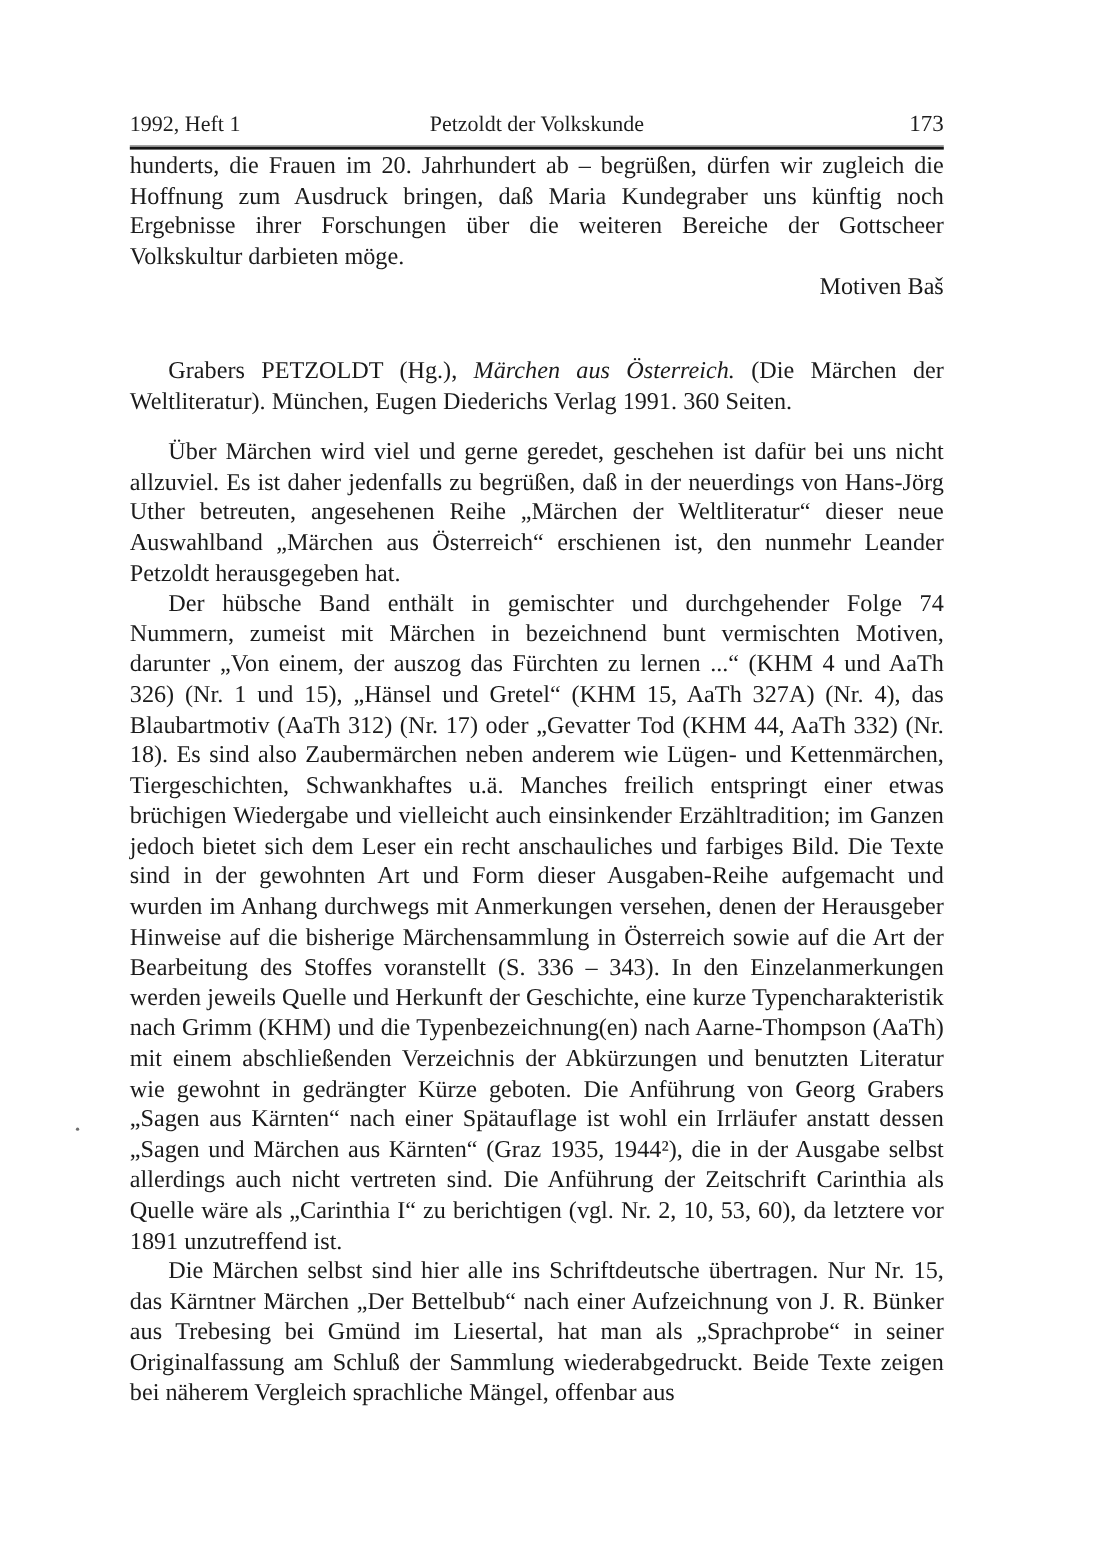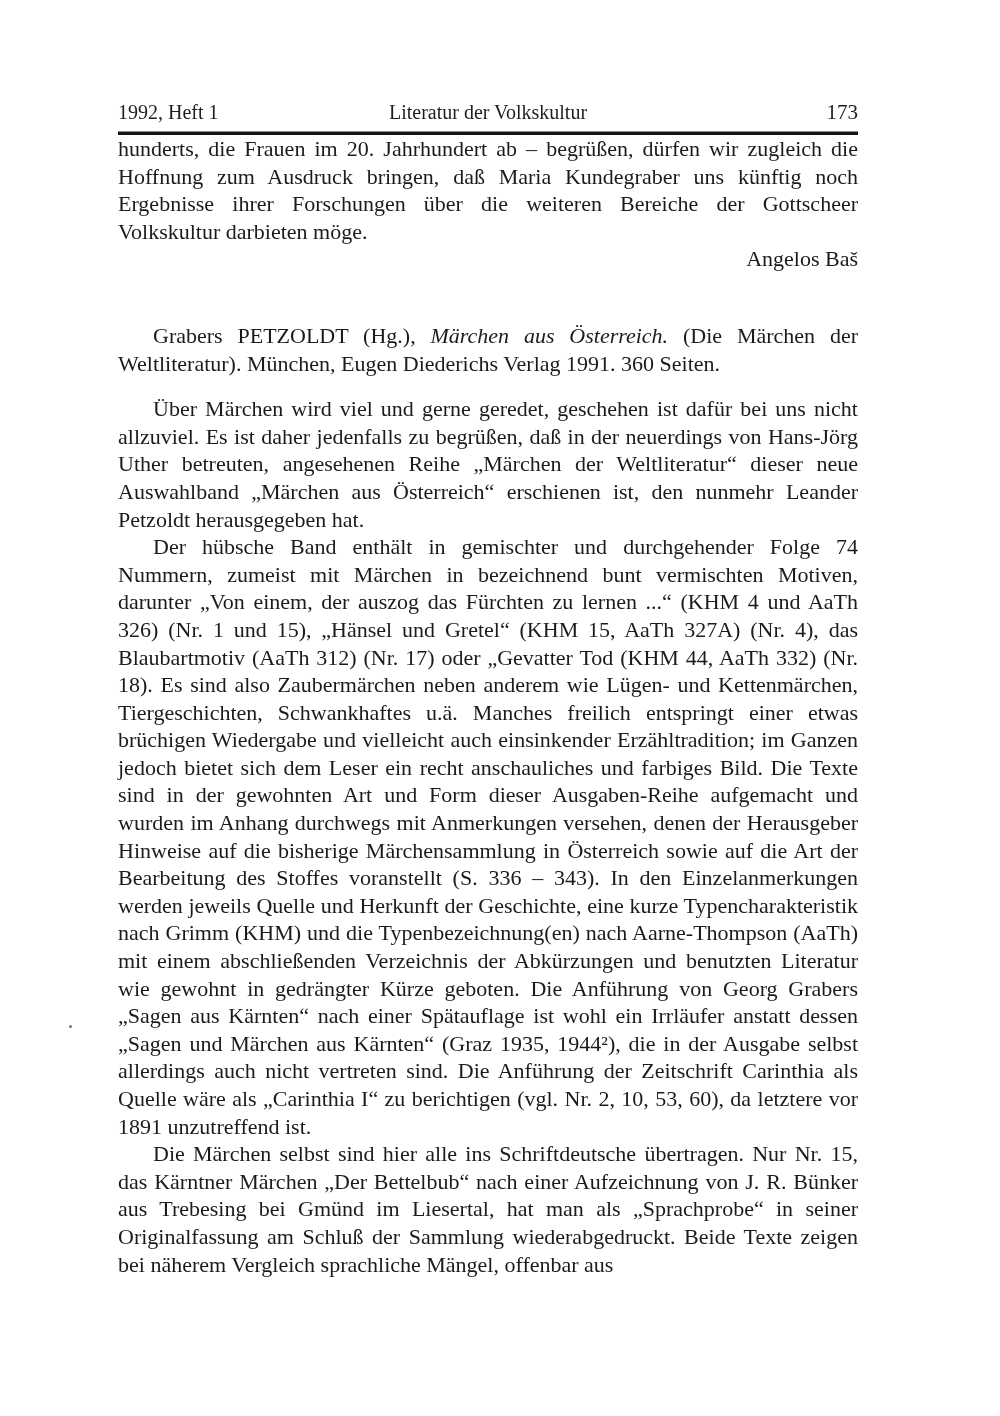--- a/index.html
+++ b/index.html
@@ -66,31 +66,31 @@
 </head>
 <body>
 
 <div class="page">
   <span class="scan-speck"></span>
 
   <div class="content">
 
     <header class="page-header">
       <span class="h-left">1992, Heft 1</span>
-      <span class="h-center">Literatur der Volkskultur</span>
+      <span class="h-center">Petzoldt der Volkskunde</span>
       <span class="h-right">173</span>
     </header>
 
     <div class="header-rule"></div>
 
     <main class="body-text">
 
       <p>hunderts, die Frauen im 20. Jahrhundert ab – begrüßen, dürfen wir zugleich die Hoffnung zum Ausdruck bringen, daß Maria Kundegraber uns künftig noch Ergebnisse ihrer Forschungen über die weiteren Bereiche der Gottscheer Volkskultur darbieten möge.</p>
 
-      <p class="signature">Angelos Baš</p>
+      <p class="signature">Motiven Baš</p>
 
       <p class="para-indent bibref"><span>Grabers PETZOLDT (Hg.), </span><em class="book-title">Märchen aus Österreich.</em><span> (Die Märchen der Weltliteratur). München, Eugen Diederichs Verlag 1991. 360 Seiten.</span></p>
 
       <p class="para-indent">Über Märchen wird viel und gerne geredet, geschehen ist dafür bei uns nicht allzuviel. Es ist daher jedenfalls zu begrüßen, daß in der neuerdings von Hans-Jörg Uther betreuten, angesehenen Reihe „Märchen der Weltliteratur“ dieser neue Auswahlband „Märchen aus Österreich“ erschienen ist, den nunmehr Leander Petzoldt herausgegeben hat.</p>
 
       <p class="para-indent">Der hübsche Band enthält in gemischter und durchgehender Folge 74 Nummern, zumeist mit Märchen in bezeichnend bunt vermischten Motiven, darunter „Von einem, der auszog das Fürchten zu lernen ...“ (KHM 4 und AaTh 326) (Nr. 1 und 15), „Hänsel und Gretel“ (KHM 15, AaTh 327A) (Nr. 4), das Blaubartmotiv (AaTh 312) (Nr. 17) oder „Gevatter Tod (KHM 44, AaTh 332) (Nr. 18). Es sind also Zaubermärchen neben anderem wie Lügen- und Kettenmärchen, Tiergeschichten, Schwankhaftes u.ä. Manches freilich entspringt einer etwas brüchigen Wiedergabe und vielleicht auch einsinkender Erzähltradition; im Ganzen jedoch bietet sich dem Leser ein recht anschauliches und farbiges Bild. Die Texte sind in der gewohnten Art und Form dieser Ausgaben-Reihe aufgemacht und wurden im Anhang durchwegs mit Anmerkungen versehen, denen der Herausgeber Hinweise auf die bisherige Märchensammlung in Österreich sowie auf die Art der Bearbeitung des Stoffes voranstellt (S. 336 – 343). In den Einzelanmerkungen werden jeweils Quelle und Herkunft der Geschichte, eine kurze Typencharakteristik nach Grimm (KHM) und die Typenbezeichnung(en) nach Aarne-Thompson (AaTh) mit einem abschließenden Verzeichnis der Abkürzungen und benutzten Literatur wie gewohnt in gedrängter Kürze geboten. Die Anführung von Georg Grabers „Sagen aus Kärnten“ nach einer Spätauflage ist wohl ein Irrläufer anstatt dessen „Sagen und Märchen aus Kärnten“ (Graz 1935, 1944²), die in der Ausgabe selbst allerdings auch nicht vertreten sind. Die Anführung der Zeitschrift Carinthia als Quelle wäre als „Carinthia I“ zu berichtigen (vgl. Nr. 2, 10, 53, 60), da letztere vor 1891 unzutreffend ist.</p>
 
       <p class="para-indent">Die Märchen selbst sind hier alle ins Schriftdeutsche übertragen. Nur Nr. 15, das Kärntner Märchen „Der Bettelbub“ nach einer Aufzeichnung von J. R. Bünker aus Trebesing bei Gmünd im Liesertal, hat man als „Sprachprobe“ in seiner Originalfassung am Schluß der Sammlung wiederabgedruckt. Beide Texte zeigen bei näherem Vergleich sprachliche Mängel, offenbar aus</p>
 
     </main>

